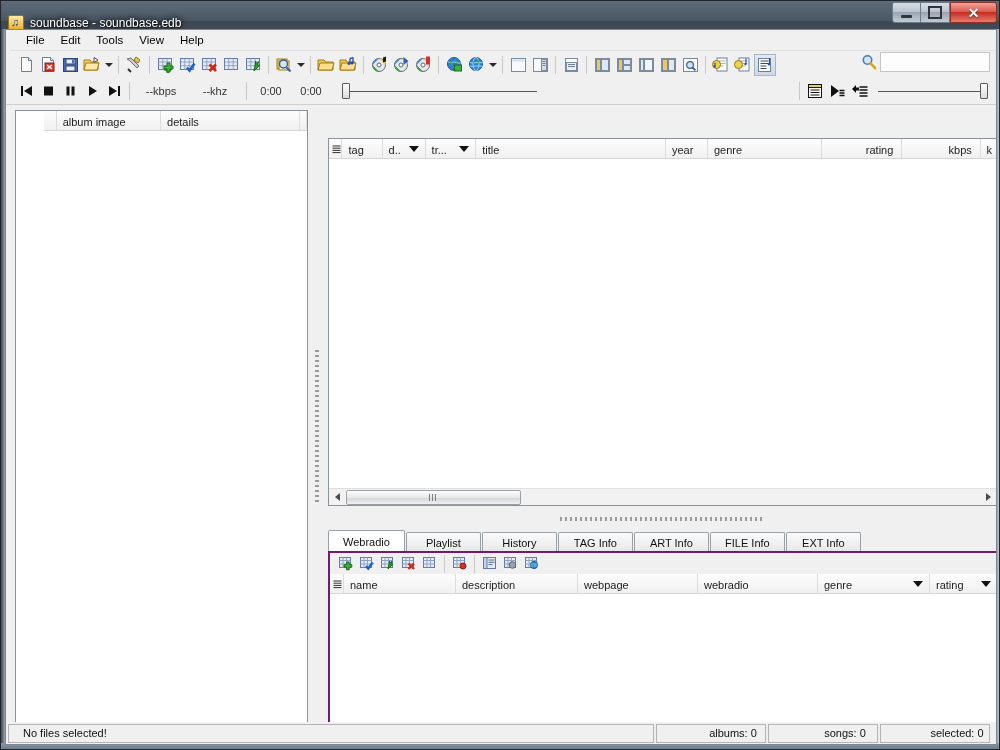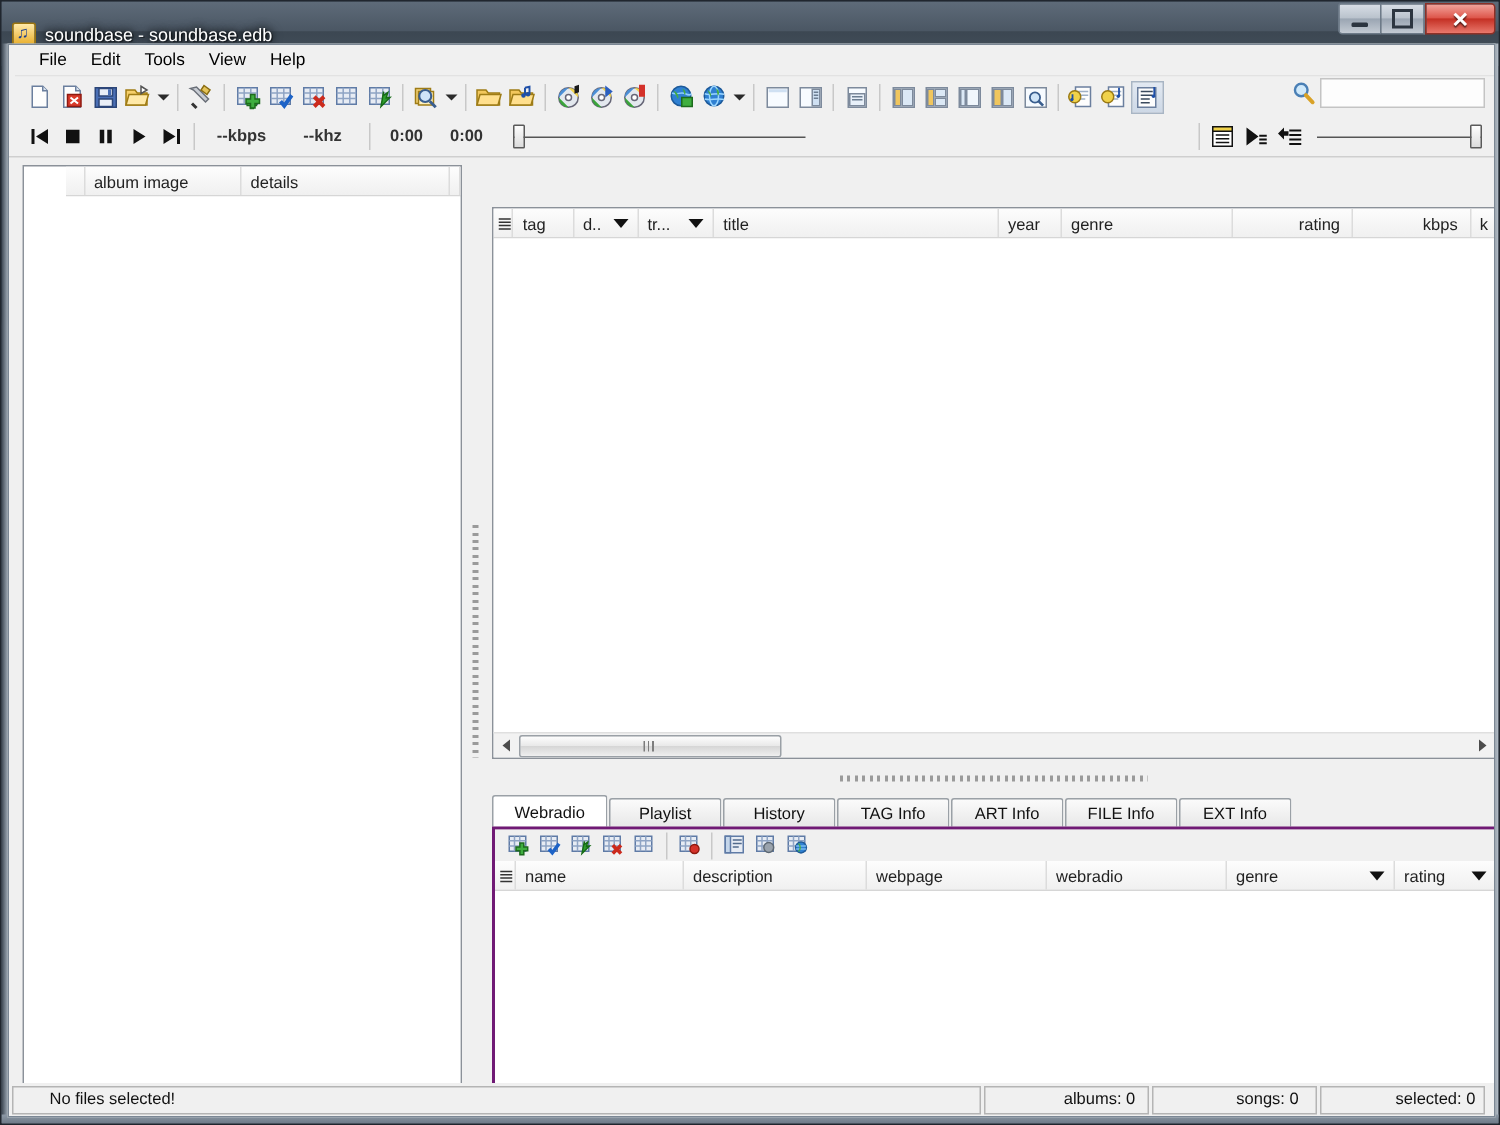--- a/index.html
+++ b/index.html
@@ -99,21 +99,20 @@
   #toolbar1 {
     position: absolute; left: 0; top: 21px; width: 992px; height: 27px;
     background: #f0f0f0;
     display: flex; align-items: center; padding-left: 9px;
   }
   #toolbar2 {
     position: absolute; left: 0; top: 48px; width: 992px; height: 27px;
     background: #f0f0f0;
     display: flex; align-items: center; padding-left: 9px;
     border-bottom: 1px solid #cfcfcf;
-    font-weight: bold;
   }
   .tbtn {
     width: 22px; height: 22px;
     display: flex; align-items: center; justify-content: center;
     position: relative; flex: 0 0 auto;
   }
   .tbtn.pressed {
     border: 1px solid #a8b5c4;
     background: linear-gradient(to bottom,#e2e9f2,#cdd8e6);
   }
@@ -292,21 +291,21 @@
     padding: 0 2px; gap: 2px;
     background: #f0f0f0;
   }
   .sb-pane {
     height: 19px;
     background: #f0f0f0;
     border: 1px solid #b4b4b4;
     display: flex; align-items: center;
     font-size: 11px; color: #111;
   }
-  .sb-pane.left { flex: 0 0 auto; width: 646px; padding-left: 24px; }
+  .sb-pane.left { flex: 0 0 auto; width: 646px; padding-left: 14px; }
   .sb-pane.cell { flex: 0 0 auto; width: 110px; justify-content: center; padding-left: 44px; }
 
   
   #rightstrip {
     position: absolute; right: 0; top: 28px; width: 4px; height: 716px;
     background: linear-gradient(to right,#7d8997,#b9c2cb);
   }
   #leftstrip {
     position: absolute; left: 0; top: 28px; width: 4px; height: 716px;
     background: linear-gradient(to right,#3a444f,#9aa5b1);

